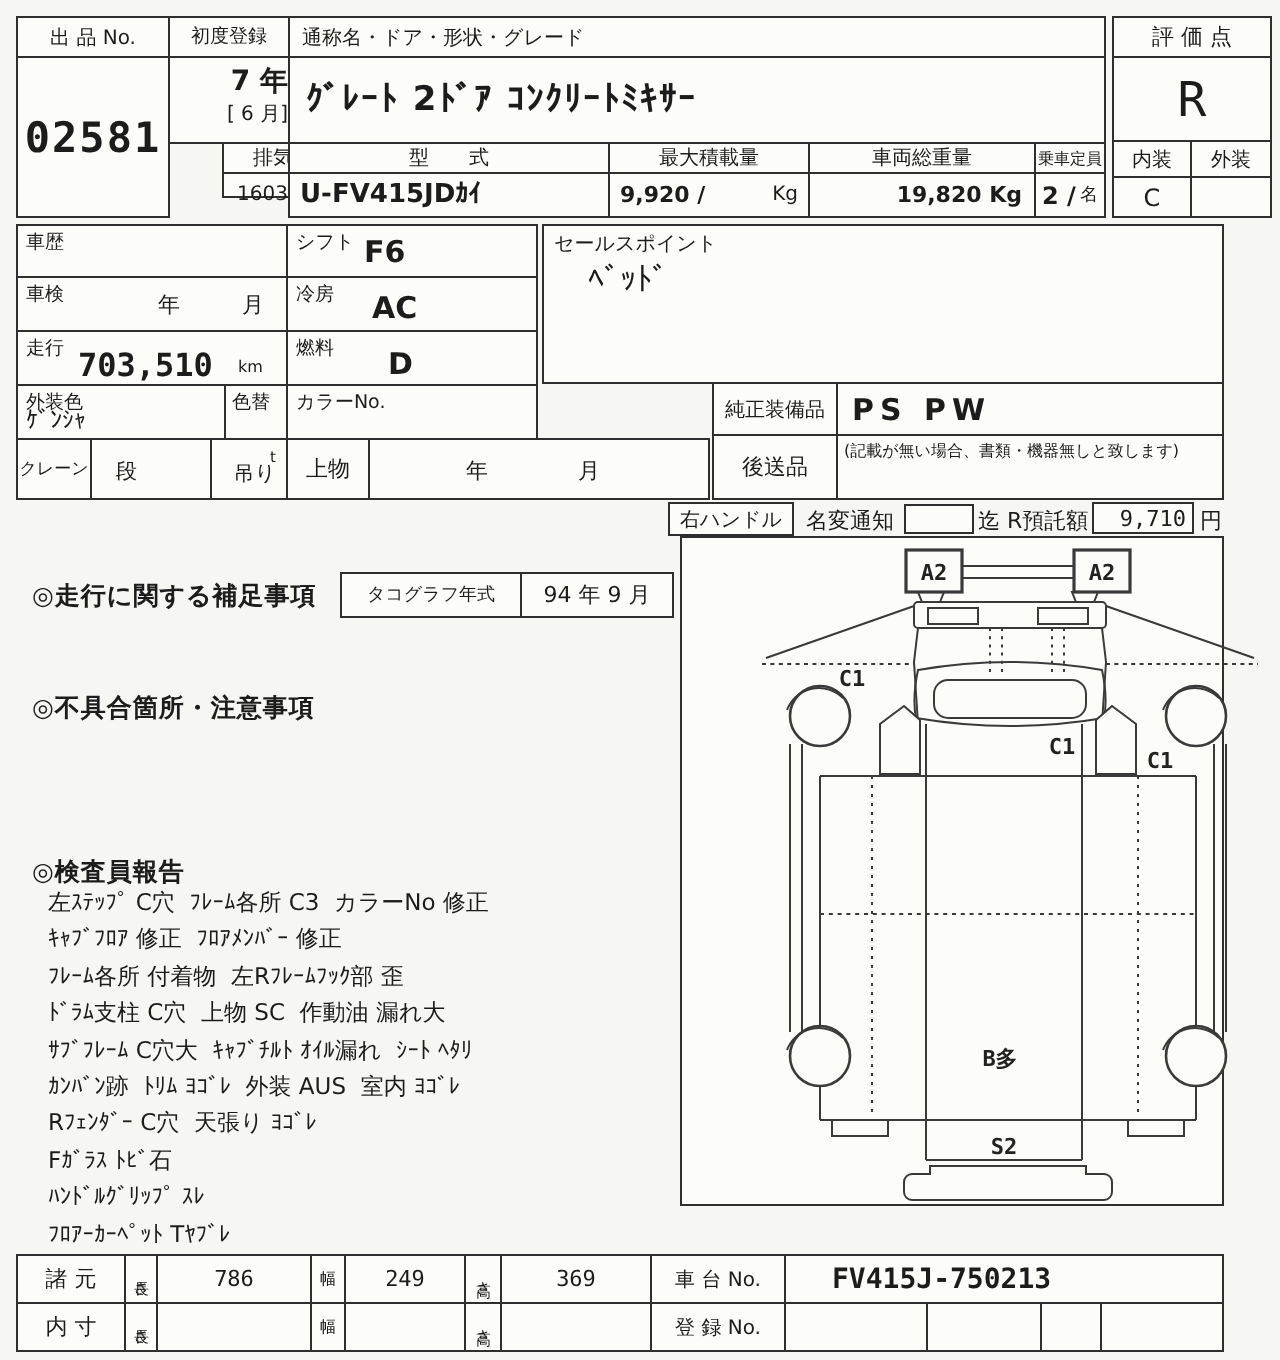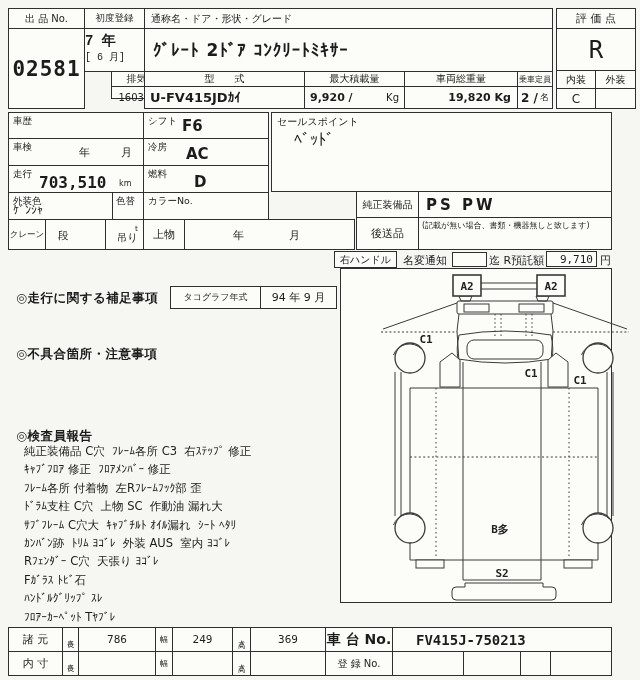--- a/index.html
+++ b/index.html
@@ -23,21 +23,21 @@
 
 <div id="sheet">
 
   <div class="box" style="left:8px;top:8px;width:77px;height:101px;">
     <div class="strip" style="height:20px;">出 品 No.</div>
     <div class="flexc mono b" style="height:79px;font-size:21px;letter-spacing:1px;">02581</div>
   </div>
 
   <div class="box" style="left:84px;top:8px;width:61px;height:64px;">
     <div class="strip" style="height:20px;font-size:9.5px;">初度登録</div>
-    <div class="nb" style="left:0;top:20px;width:59px;height:42px;text-align:left;font-family:Liberation Mono, monospace;">
+    <div class="nb" style="left:0;top:20px;width:59px;height:42px;text-align:right;">
       <div style="font-size:14px;font-weight:bold;margin-top:3px;">7 年</div>
       <div style="font-size:10px;">[ 6 月]</div>
     </div>
   </div>
 
   <div class="box" style="left:144px;top:8px;width:409px;height:64px;">
     <div class="strip" style="height:20px;justify-content:flex-start;padding-left:6px;">通称名・ドア・形状・グレード</div>
     <div class="flexc b" style="height:42px;justify-content:flex-start;padding-left:8px;font-size:17px;letter-spacing:1px;">ｸﾞﾚｰﾄ 2ﾄﾞｱ ｺﾝｸﾘｰﾄﾐｷｻｰ</div>
   </div>
 
@@ -171,21 +171,21 @@
   <span class="nb heading" style="left:16px;top:290px;">◎走行に関する補足事項</span>
   <div class="box" style="left:170px;top:286px;width:167px;height:23px;display:flex;">
     <div class="flexc" style="width:90px;font-size:9px;border-right:1px solid #2f2f2f;">タコグラフ年式</div>
     <div class="flexc" style="flex:1;font-size:11px;">94 年 9 月</div>
   </div>
 
   <span class="nb heading" style="left:16px;top:346px;">◎不具合箇所・注意事項</span>
 
   <span class="nb heading" style="left:16px;top:428px;">◎検査員報告</span>
   <div class="nb" style="left:24px;top:442px;width:312px;">
-    <div class="rline">純正装備品 C穴  ﾌﾚｰﾑ各所 C3  右ｽﾃｯﾌﾟ 修正</div>
+    <div class="rline">左ｽﾃｯﾌﾟ C穴  ﾌﾚｰﾑ各所 C3  カラーNo 修正</div>
     <div class="rline">ｷｬﾌﾞﾌﾛｱ 修正  ﾌﾛｱﾒﾝﾊﾞｰ 修正</div>
     <div class="rline">ﾌﾚｰﾑ各所 付着物  左Rﾌﾚｰﾑﾌｯｸ部 歪</div>
     <div class="rline">ﾄﾞﾗﾑ支柱 C穴  上物 SC  作動油 漏れ大</div>
     <div class="rline">ｻﾌﾞﾌﾚｰﾑ C穴大  ｷｬﾌﾞﾁﾙﾄ ｵｲﾙ漏れ  ｼｰﾄ ﾍﾀﾘ</div>
     <div class="rline">ｶﾝﾊﾞﾝ跡  ﾄﾘﾑ ﾖｺﾞﾚ  外装 AUS  室内 ﾖｺﾞﾚ</div>
     <div class="rline">Rﾌｪﾝﾀﾞｰ C穴  天張り ﾖｺﾞﾚ</div>
     <div class="rline">Fｶﾞﾗｽ ﾄﾋﾞ石</div>
     <div class="rline">ﾊﾝﾄﾞﾙｸﾞﾘｯﾌﾟ ｽﾚ</div>
     <div class="rline">ﾌﾛｱｰｶｰﾍﾟｯﾄ Tﾔﾌﾞﾚ</div>
   </div>
@@ -279,21 +279,21 @@
   <div class="box flexc mono" style="left:78px;top:627px;width:78px;height:25px;font-size:11px;">786</div>
   <div class="box flexc" style="left:155px;top:627px;width:18px;height:25px;">
       <span style="font-size:8px;">幅</span>
     </div>
   <div class="box flexc mono" style="left:172px;top:627px;width:61px;height:25px;font-size:11px;">249</div>
   <div class="box flexc" style="left:232px;top:627px;width:19px;height:25px;">
       <span class="vert">高さ</span>
     </div>
   <div class="box flexc mono" style="left:250px;top:627px;width:76px;height:25px;font-size:11px;">369</div>
   <div class="box flexc" style="left:325px;top:627px;width:68px;height:25px;">
-      <span style="font-size:14px;font-weight:bold;">車 台 No.</span>
+      <span style="font-size:10px;">車 台 No.</span>
     </div>
   <div class="box b mono" style="left:392px;top:627px;width:220px;height:25px;display:flex;align-items:center;padding-left:23px;font-size:14px;">FV415J-750213</div>
 
   <div class="box flexc" style="left:8px;top:651px;width:55px;height:25px;">
       <span style="font-size:11px;">内 寸</span>
     </div>
   <div class="box flexc" style="left:62px;top:651px;width:17px;height:25px;">
       <span class="vert">長さ</span>
     </div>
   <div class="box" style="left:78px;top:651px;width:78px;height:25px;"></div>

